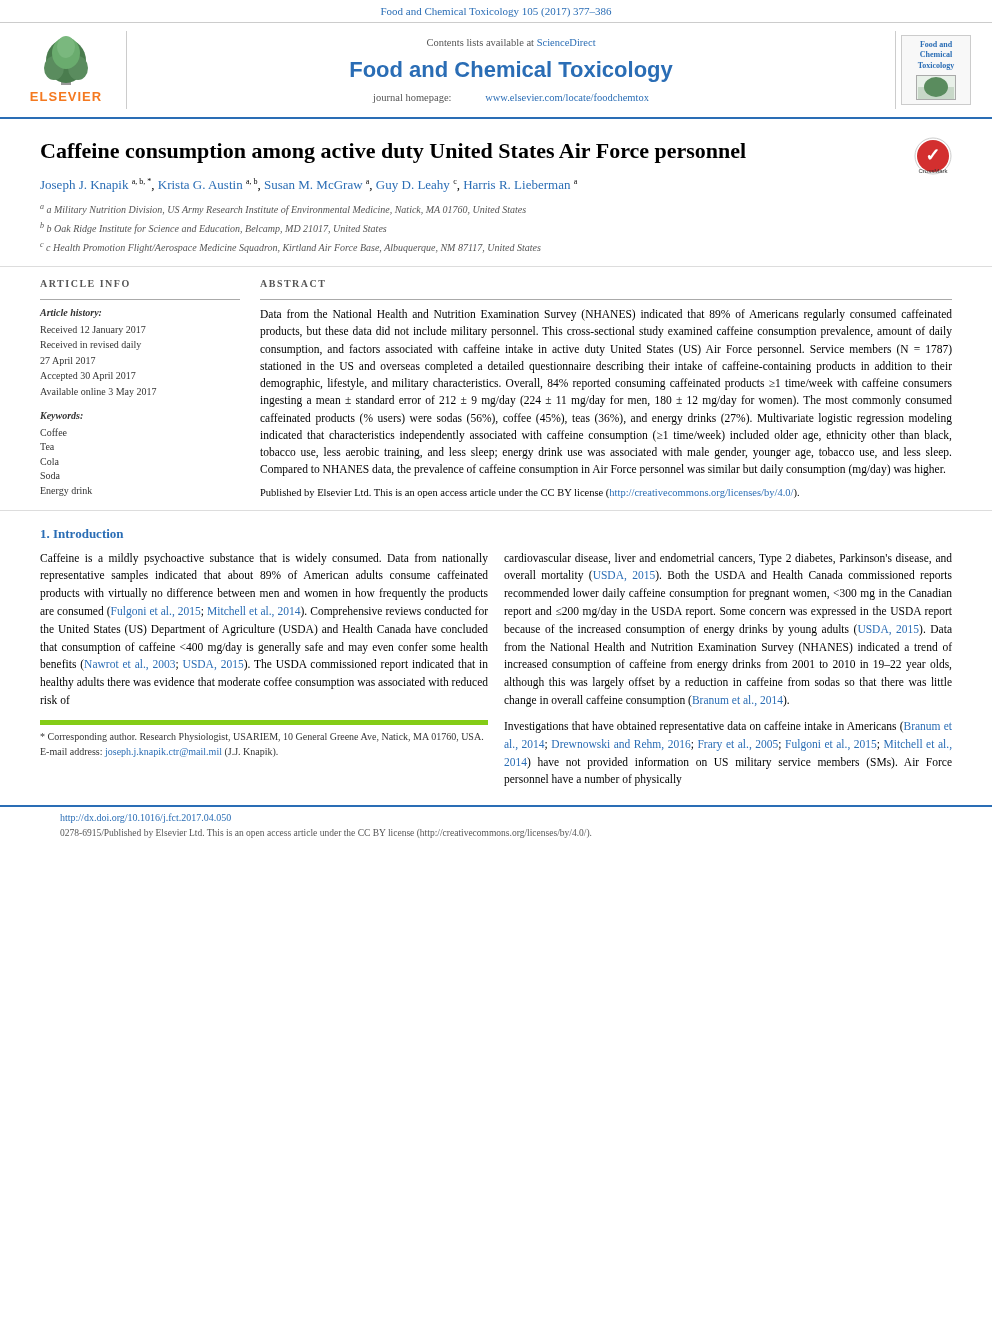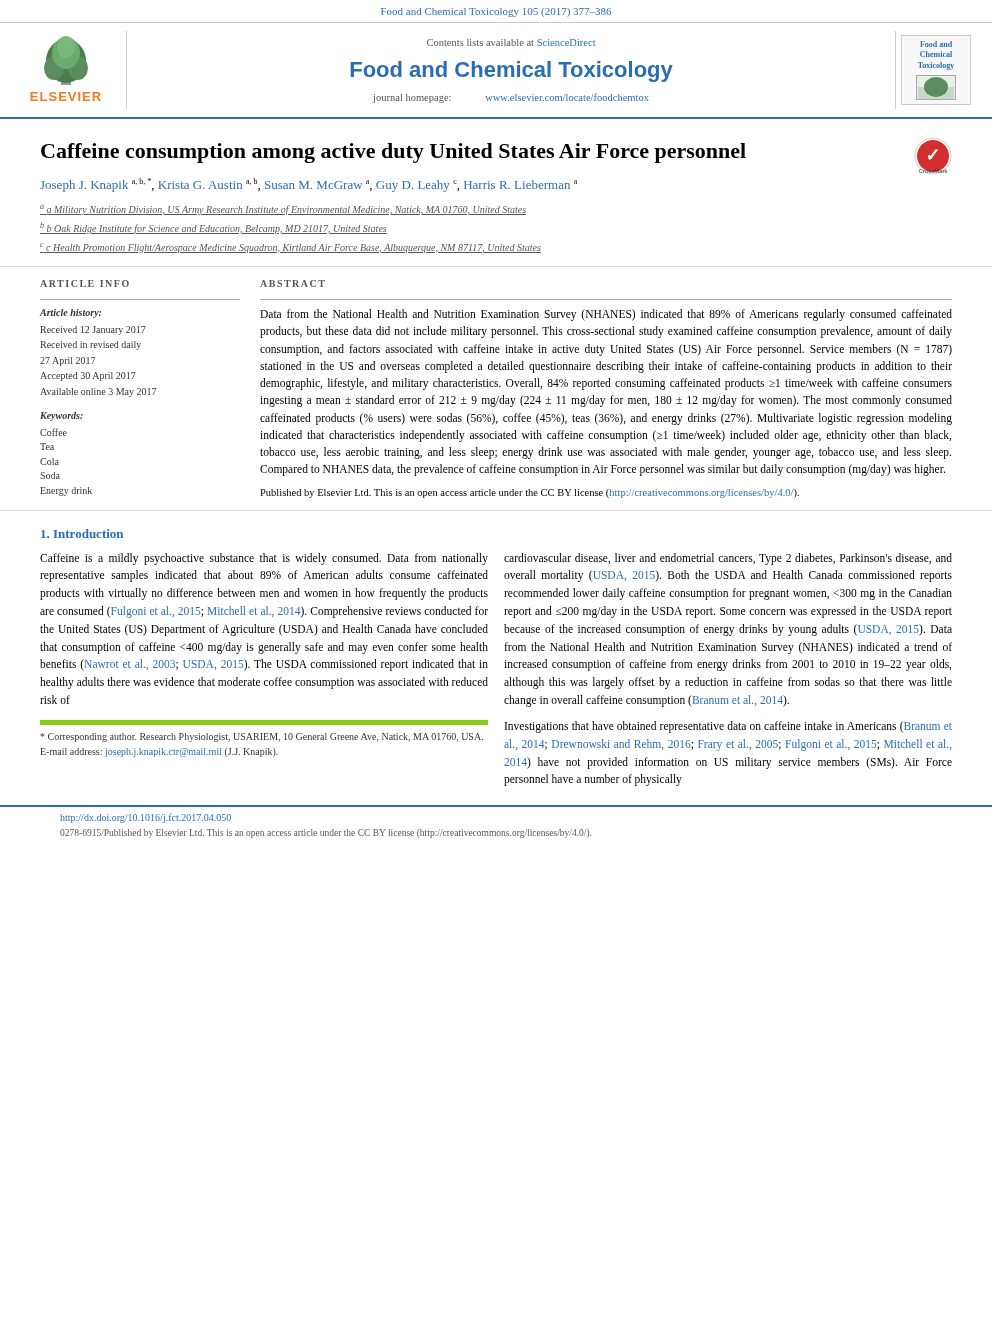--- a/index.html
+++ b/index.html
@@ -145,21 +145,20 @@
 
     .affiliation-section {
       margin-top: 6px;
       font-size: 10px;
       color: #555;
       font-style: italic;
     }
 
     .affiliation-line {
       margin-bottom: 2px;
-      text-decoration: underline;
     }
 
     .two-col-section {
       display: flex;
       padding: 10px 40px 10px 40px;
       gap: 20px;
       border-bottom: 1px solid #ddd;
     }
 
     .article-info-col {

